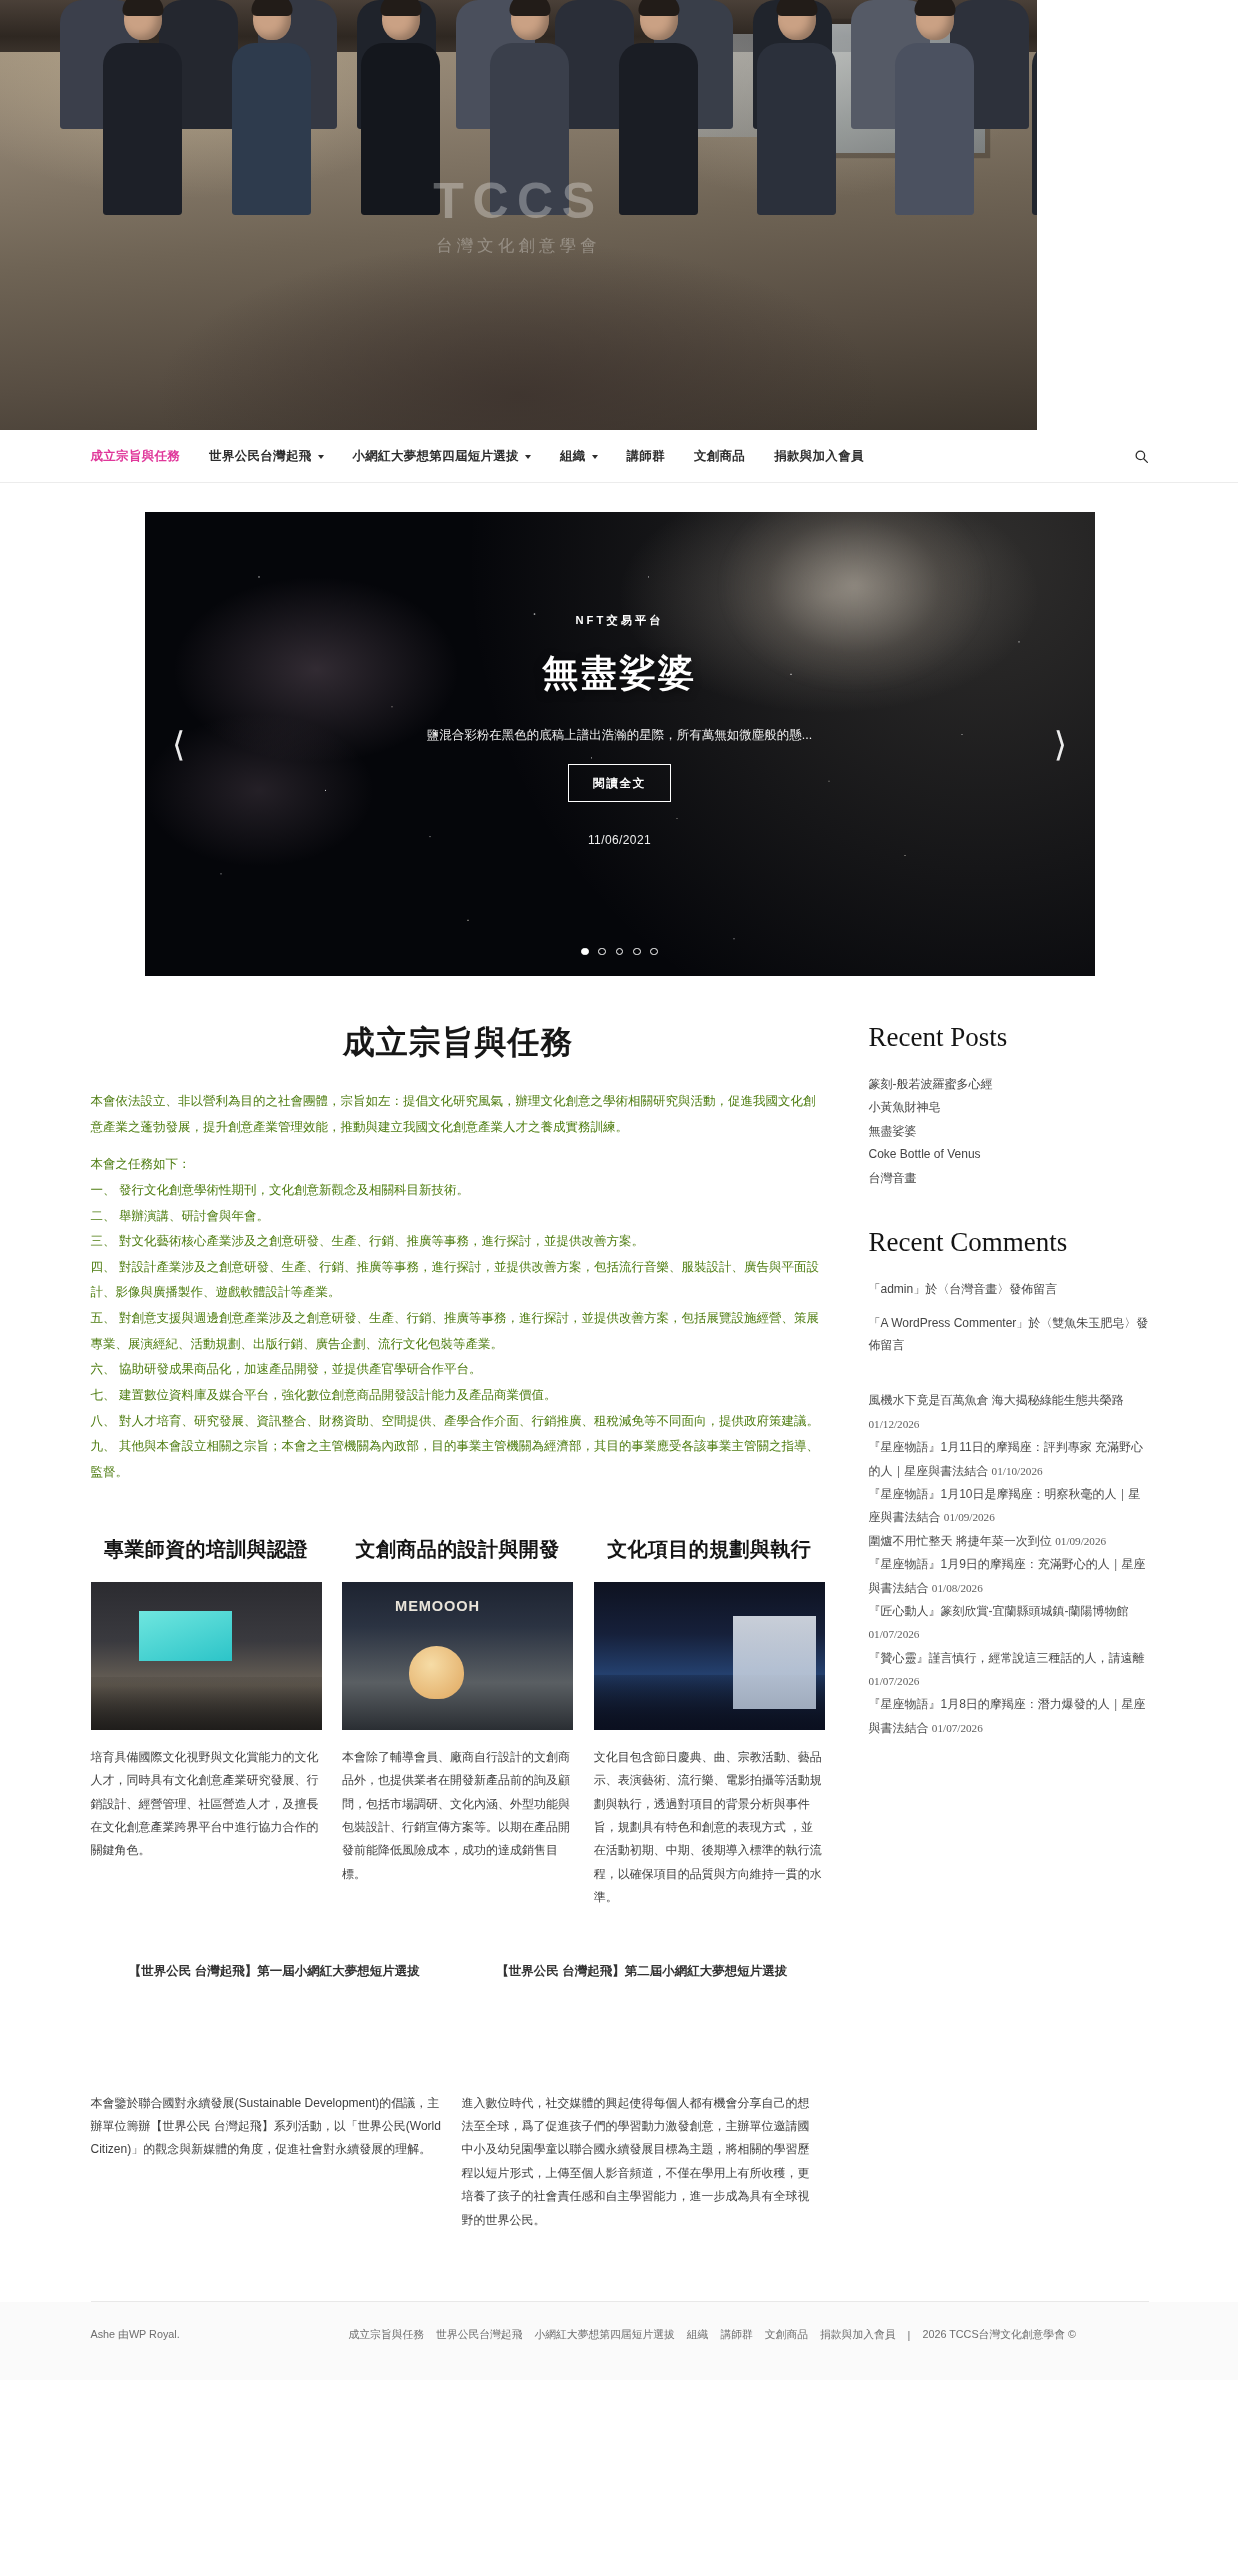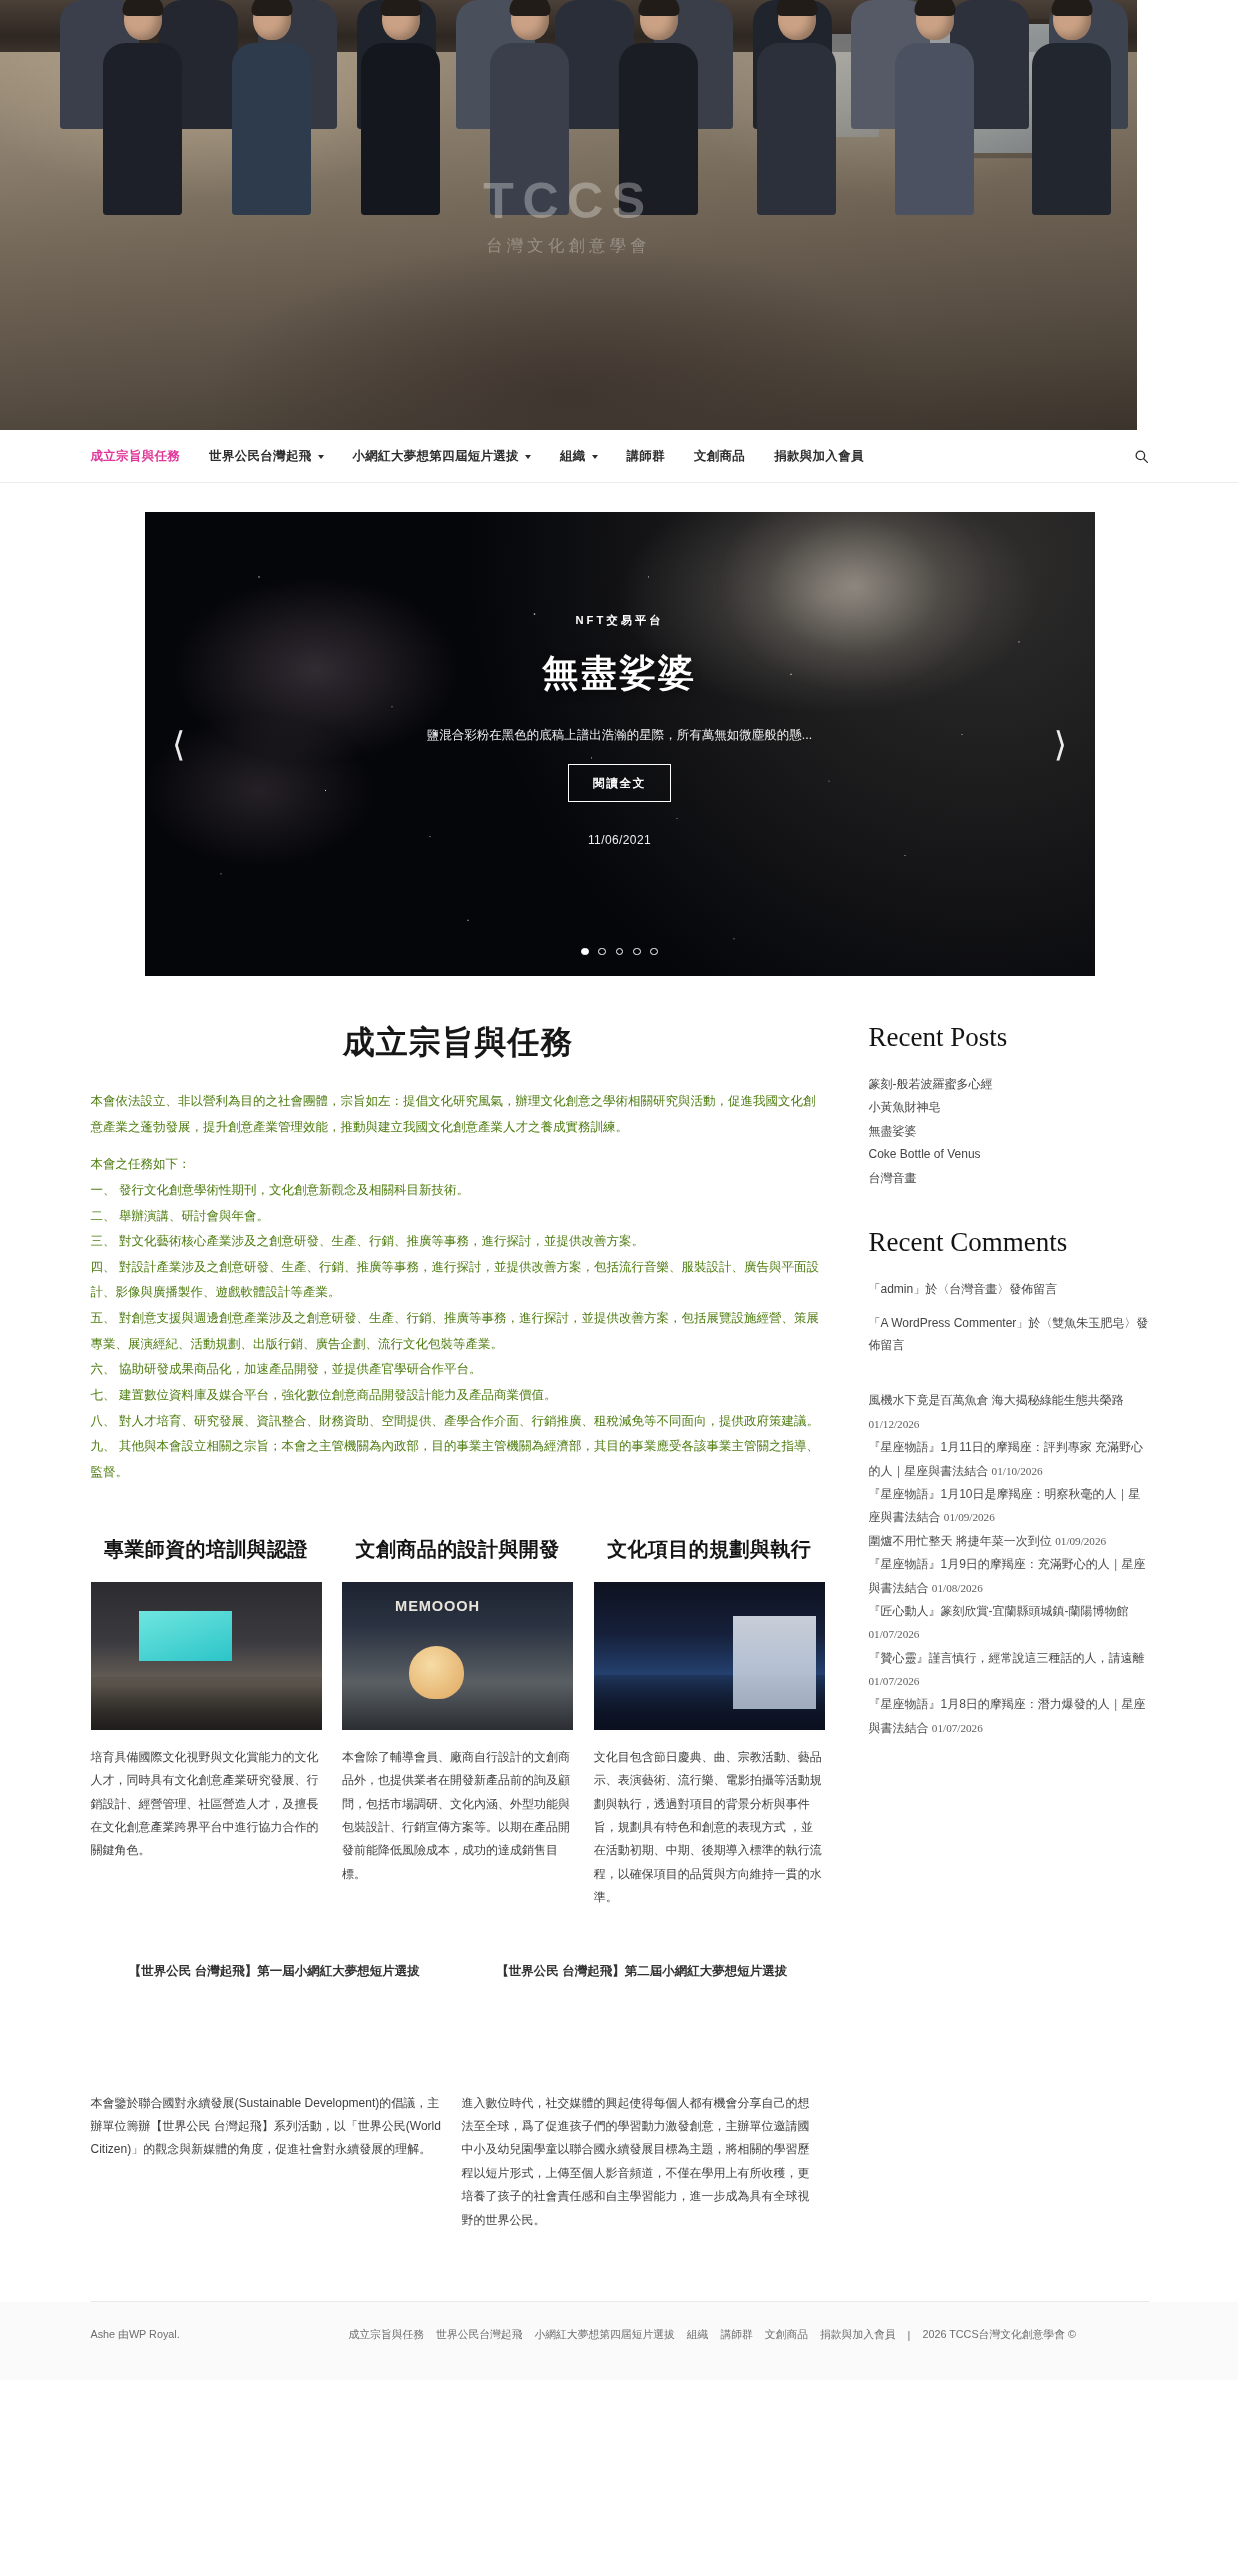--- a/index.html
+++ b/index.html
@@ -9,21 +9,21 @@
     width:1239px;
     font-family:"Liberation Sans","DejaVu Sans",sans-serif;
     background:#ffffff;
     color:#2b2b2b;
     -webkit-font-smoothing:antialiased;
   }
 
   
   .hero-photo {
     position:relative;
-    width:1137px;
+    width:1037px;
     height:430px;
     overflow:hidden;
     background:#6d6253;
   }
   .hero-photo .bg {
     position:absolute; inset:0;
     background:
       radial-gradient(ellipse 361px 172px at 18% 18%, rgba(196,180,150,.55), transparent 70%),
       radial-gradient(ellipse 327px 198px at 78% 14%, rgba(180,170,150,.5), transparent 70%),
       radial-gradient(ellipse 482px 206px at 50% 92%, rgba(60,50,45,.8), transparent 75%),

